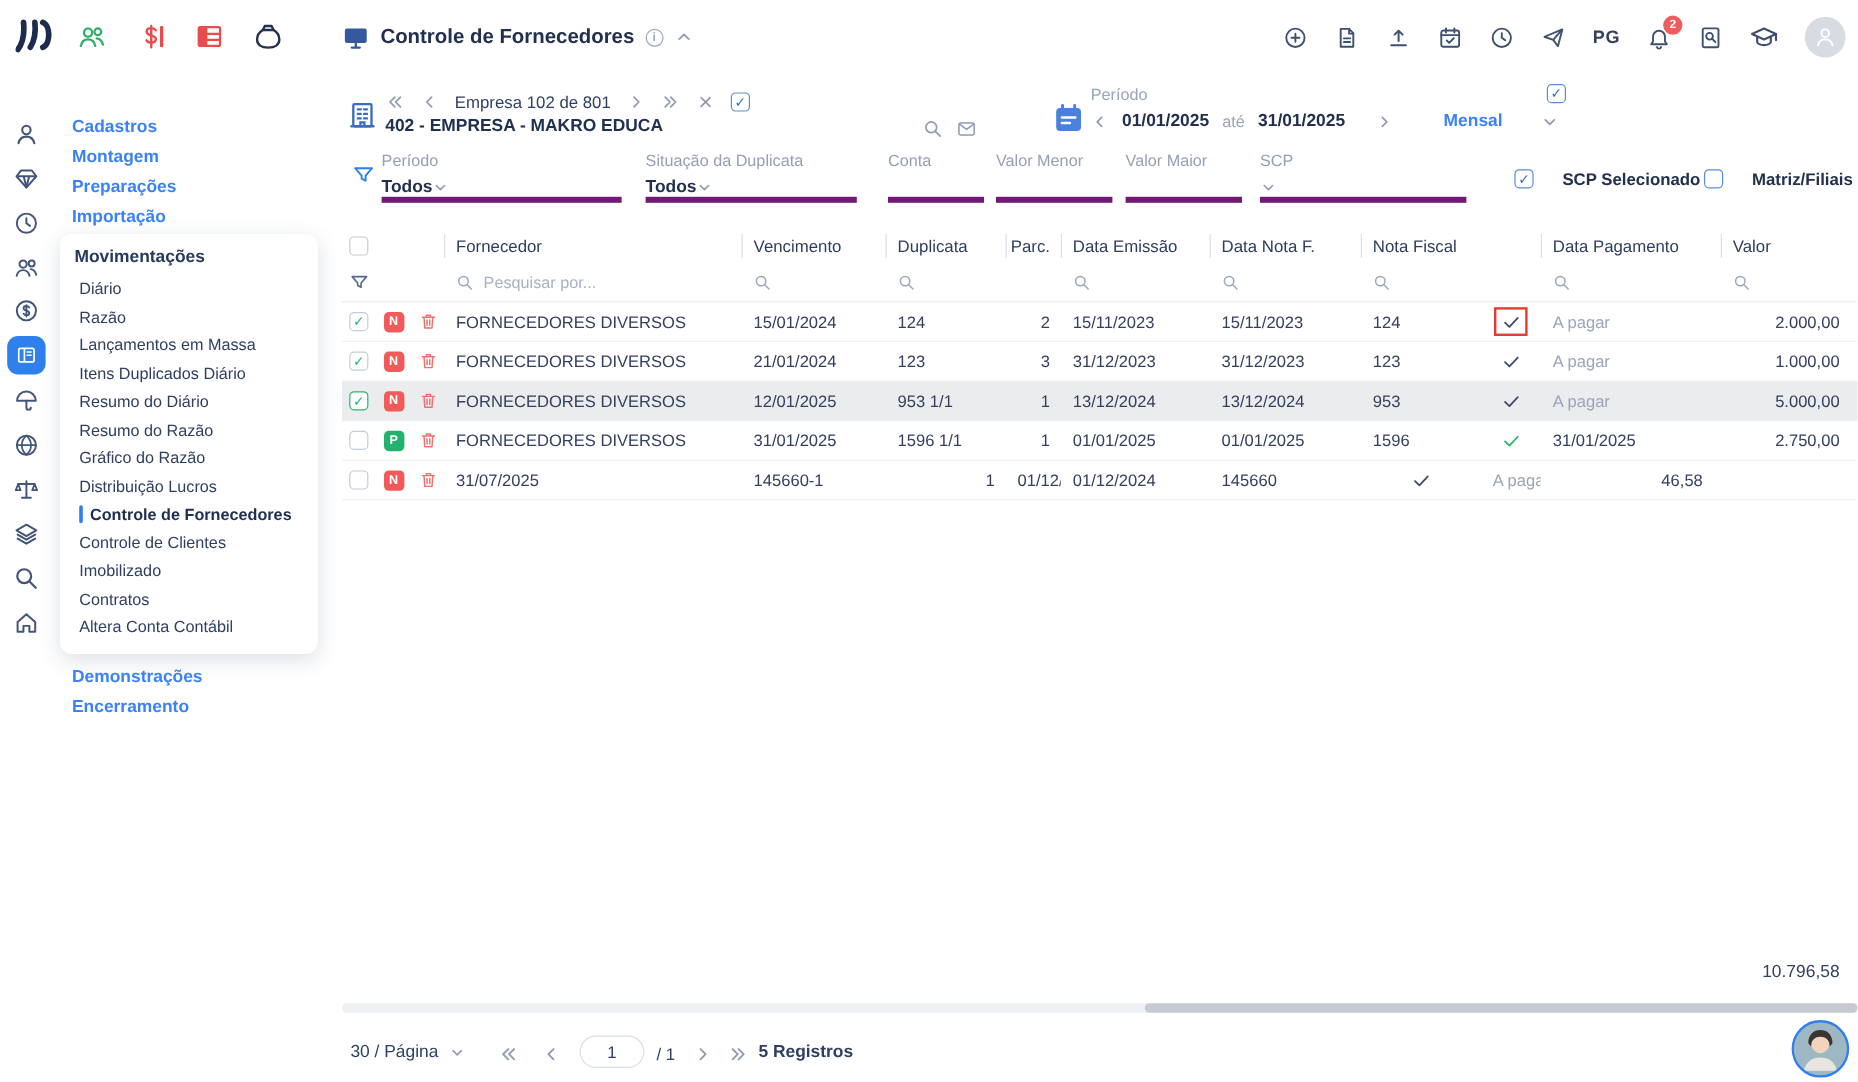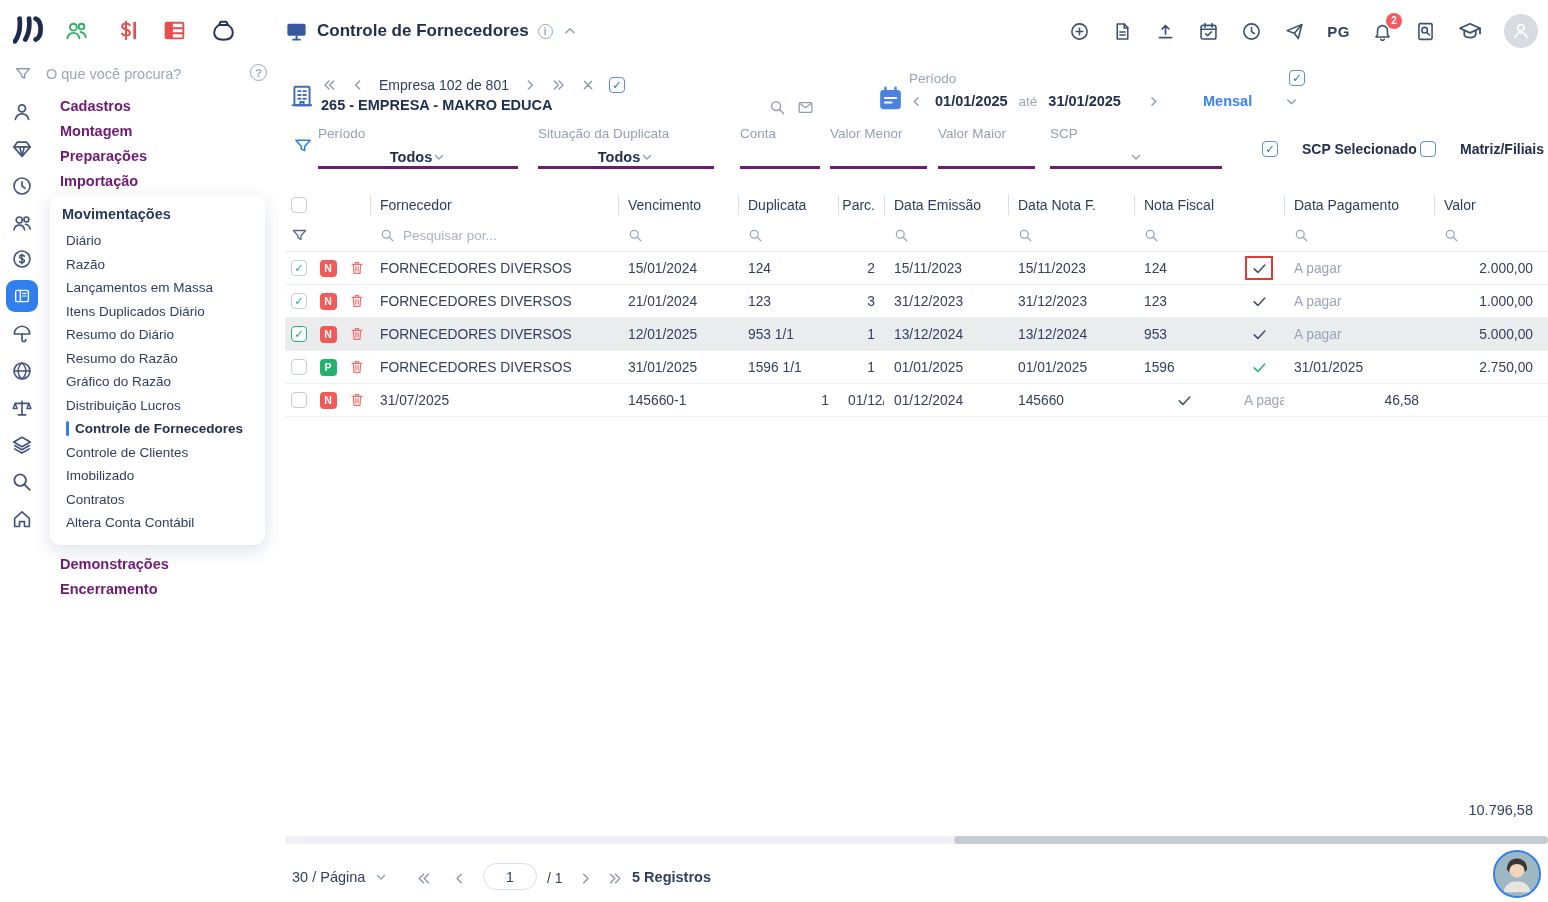--- a/index.html
+++ b/index.html
@@ -36,21 +36,21 @@
 .search-input{border:none;outline:none;font-size:14.5px;color:#33415e;margin-left:14px;width:175px;font-family:inherit;background:transparent}
 .search-input::placeholder{color:#9aa6ba}
 .help-circle{position:absolute;right:18px;top:2px;width:17px;height:17px;font-size:11px}
 .iconstrip{position:absolute;left:0;top:0;width:45px;height:840px}
 .strip-icon{position:absolute;left:11px;width:22px;height:22px;color:#44557a}
 .strip-icon .ic{width:22px;height:22px}
 .strip-icon.active{left:6px;width:32px;height:32px;background:#2f80ed;border-radius:9px;color:#fff;display:flex;align-items:center;justify-content:center}
 .strip-icon.active .ic{width:18px;height:18px}
 .menu-top{position:absolute;left:60px;top:31px}
 .menu-bottom{position:absolute;left:60px;top:489px}
-.menu-item{font-weight:bold;font-size:14.5px;color:#701a75;height:25px;display:flex;align-items:center;white-space:nowrap}
+.menu-item{font-weight:bold;font-size:14.5px;color:#3b82f6;height:25px;display:flex;align-items:center;white-space:nowrap}
 .mov-panel{position:absolute;left:50px;top:133px;width:215px;background:#fff;border-radius:10px;box-shadow:0 5px 18px rgba(40,60,100,.16);padding:8px 0 10px}
 .mov-header{height:22px;margin:0 0 4px 12px;display:flex;align-items:center;font-weight:bold;font-size:14.5px;color:#273a5c}
 .sub-item{height:23.5px;display:flex;align-items:center;padding-left:16px;font-size:13.5px;color:#2e3f60;white-space:nowrap}
 .sub-item.active{font-weight:bold;color:#20304f}
 .sub-item.active::before{content:"";width:3px;height:15px;border-radius:2px;background:#2f80ed;margin-right:6px;display:inline-block}
 
 
 .content{position:absolute;left:285px;top:62px;width:1263px;height:840px}
 
 
@@ -77,21 +77,21 @@
 .cbx.green[data-checked="true"]{color:#27b570}
 .cbx.green[data-focus="true"]{border-color:#27b570}
 .cbx.blue{border-color:#5a8fd8}
 .cbx.blue[data-checked="true"]{color:#2f6fd0}
 
 
 .filter-row{position:absolute;left:0;top:58px;width:1263px;height:70px}
 .funnel-b{position:absolute;left:8px;top:16px;width:20px;height:20px;color:#2f80ed}
 .fgroup{position:absolute;top:6px}
 .flabel{font-size:13.5px;color:#94a1b5;margin-bottom:6px;white-space:nowrap}
-.fvalue{height:22px;border-bottom:3px solid #701a75;display:flex;align-items:center;justify-content:center}
+.fvalue{height:22px;border-bottom:5px solid #701a75;display:flex;align-items:center;justify-content:flex-start}
 .fvalue .vtxt{font-weight:bold;font-size:14.5px;color:#22304e}
 .fvalue .ic{width:14px;height:14px;color:#8e9bb0}
 .fcheck{position:absolute;top:20px;height:18px;display:flex;align-items:center;gap:24px}
 .fcheck .clabel{font-weight:bold;font-size:14px;color:#22304e;white-space:nowrap}
 
 
 .table{position:absolute;left:0;top:128px;width:1263px}
 .grid{display:grid;grid-template-columns:28px 30px 27px 248px 120px 100px 46px 124px 126px 100px 50px 150px 114px;align-items:center}
 .grid>*{display:flex;align-items:center;height:100%;min-width:0}
 .thead{height:30px}
@@ -353,27 +353,20 @@
       </svg>
     <span class="user-avatar" data-interactable="true">
       <svg class="ic" data-interactable="false">
           <use href="#i-person"></use>
         </svg>
     </span>
   </div>
 </header>
 
 <aside class="sidebar" data-interactable="false">
-  <div class="search-row" data-interactable="false">
-    <svg class="ic funnel-g" data-interactable="true">
-        <use href="#i-funnel"></use>
-      </svg>
-    <input class="search-input" data-interactable="true" placeholder="O que você procura?" style="">
-    <span class="circ help-circle" data-interactable="true">?</span>
-  </div>
 
   <div class="iconstrip" data-interactable="false">
     <span class="strip-icon" style="top:39px" data-interactable="true">
         <svg class="ic">
           <use href="#i-person"></use>
         </svg>
       </span>
     <span class="strip-icon" style="top:76px" data-interactable="true">
         <svg class="ic">
           <use href="#i-gem"></use>
@@ -479,21 +472,21 @@
           <use href="#i-chev-r"></use>
         </svg>
       <svg class="ic" data-interactable="true">
           <use href="#i-dchev-r"></use>
         </svg>
       <svg class="ic" data-interactable="true">
           <use href="#i-x"></use>
         </svg>
       <span class="cbx blue" data-interactable="true" data-checked="true"></span>
     </div>
-    <div class="comp-name" data-interactable="false">265 - EMPRESA - MAKRO EDUCA</div>
+    <div class="comp-name" data-interactable="false">402 - EMPRESA - MAKRO EDUCA</div>
     <svg class="mini-ico" style="left:484px;top:25px" data-interactable="true">
         <use href="#i-search"></use>
       </svg>
     <svg class="mini-ico" style="left:512px;top:25px" data-interactable="true">
         <use href="#i-mail"></use>
       </svg>
 
     <svg class="period-cal" data-interactable="true">
         <use href="#i-cal-f"></use>
       </svg>

